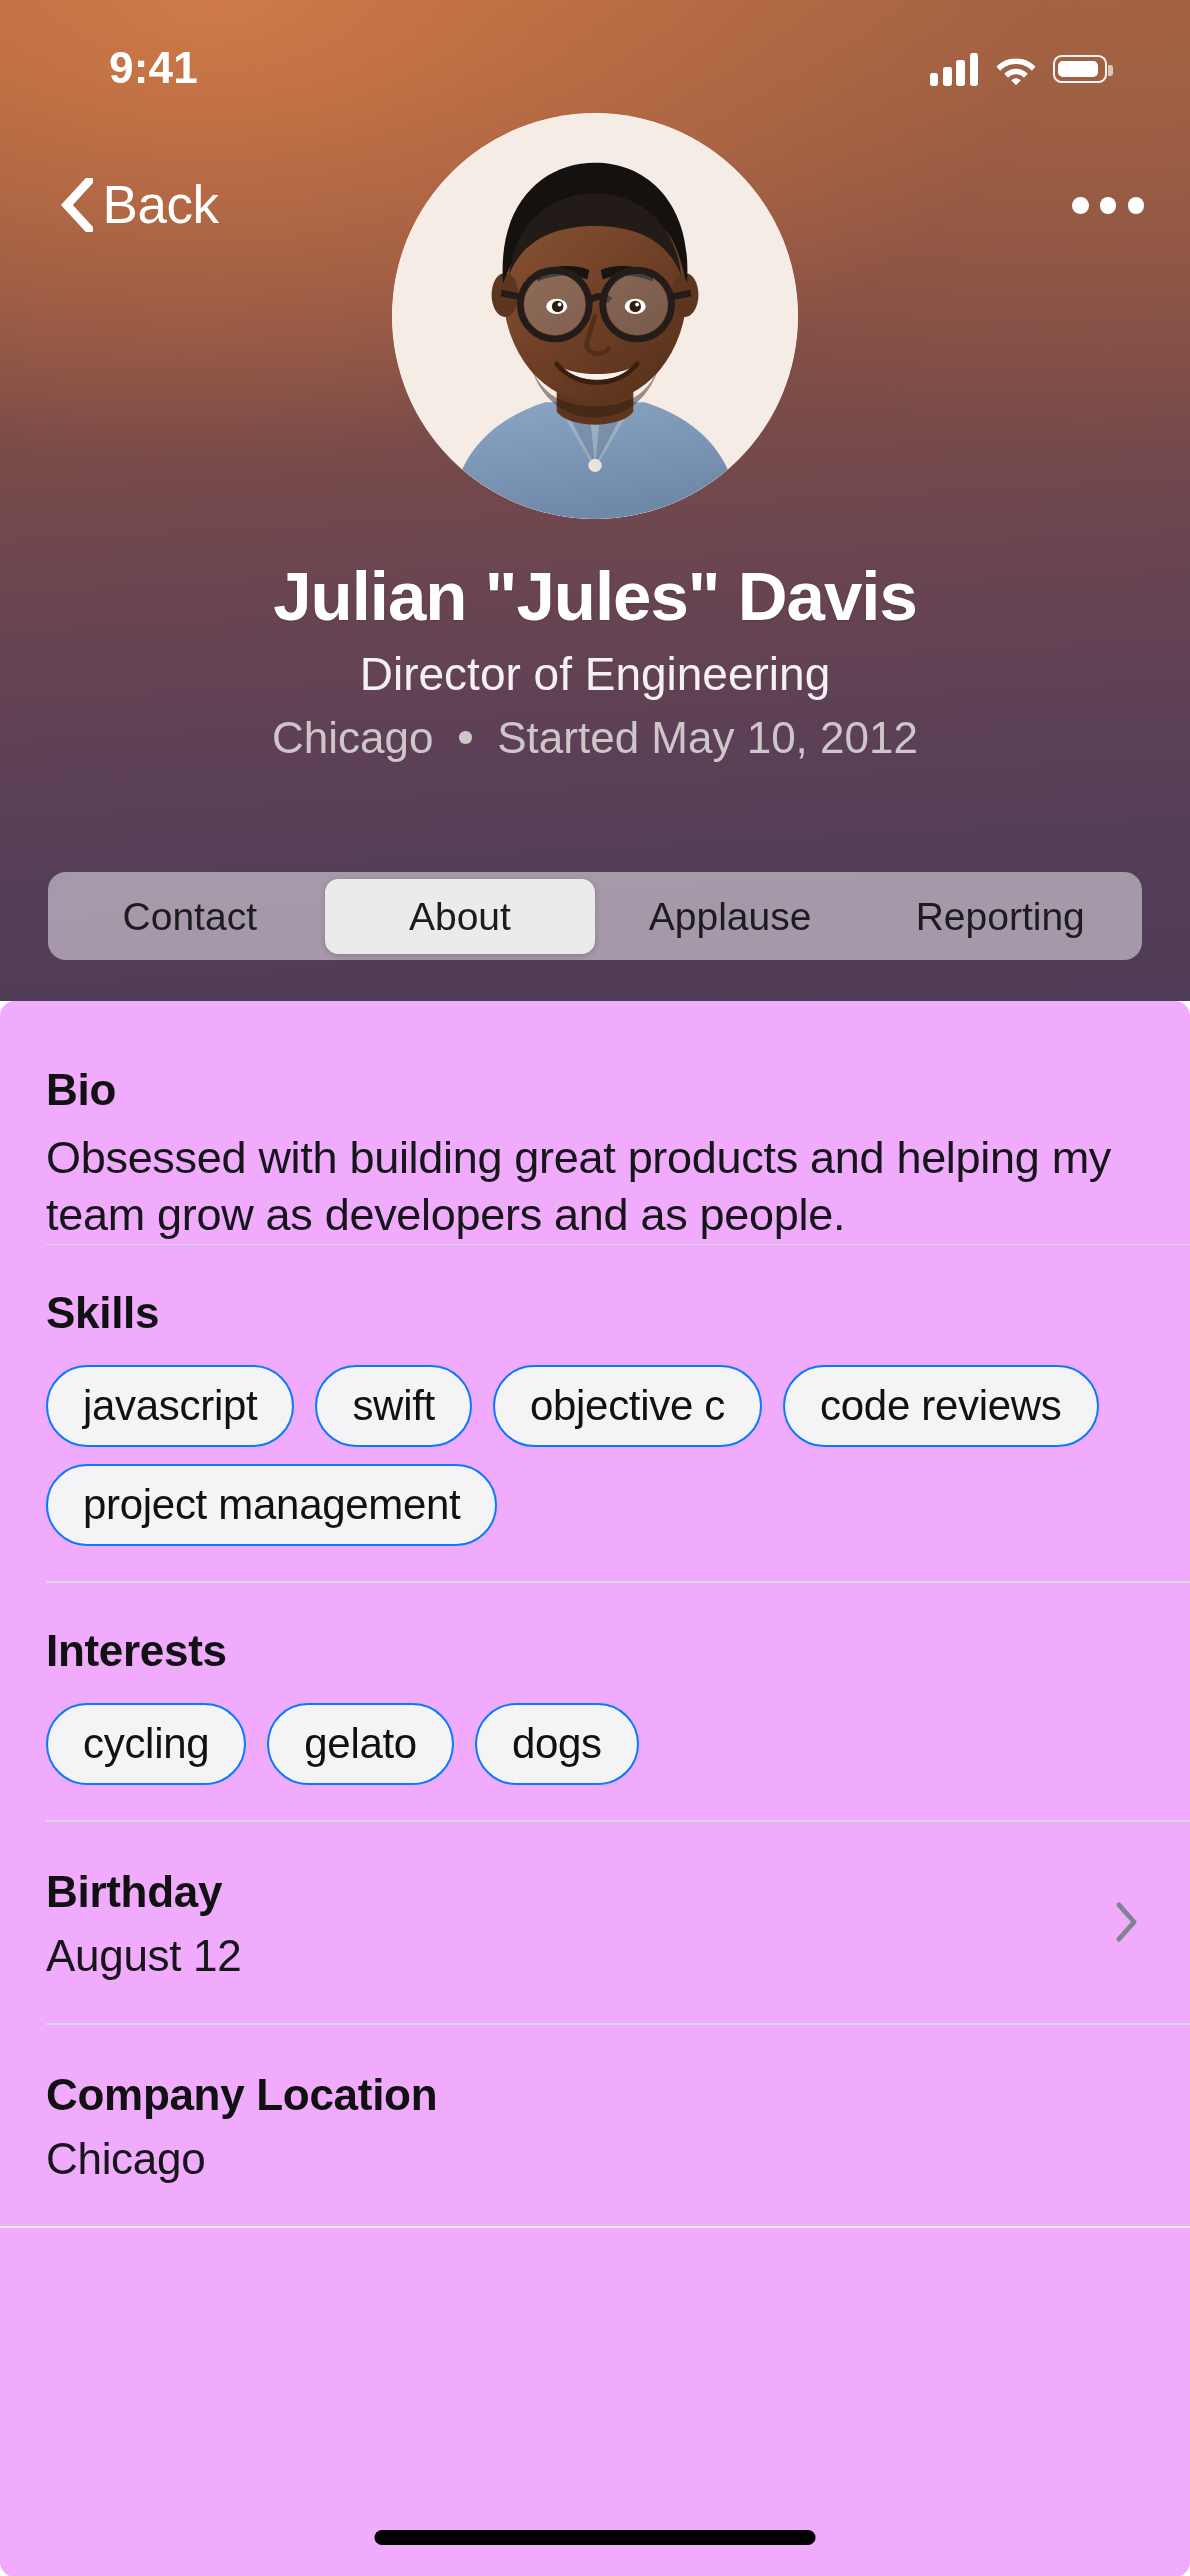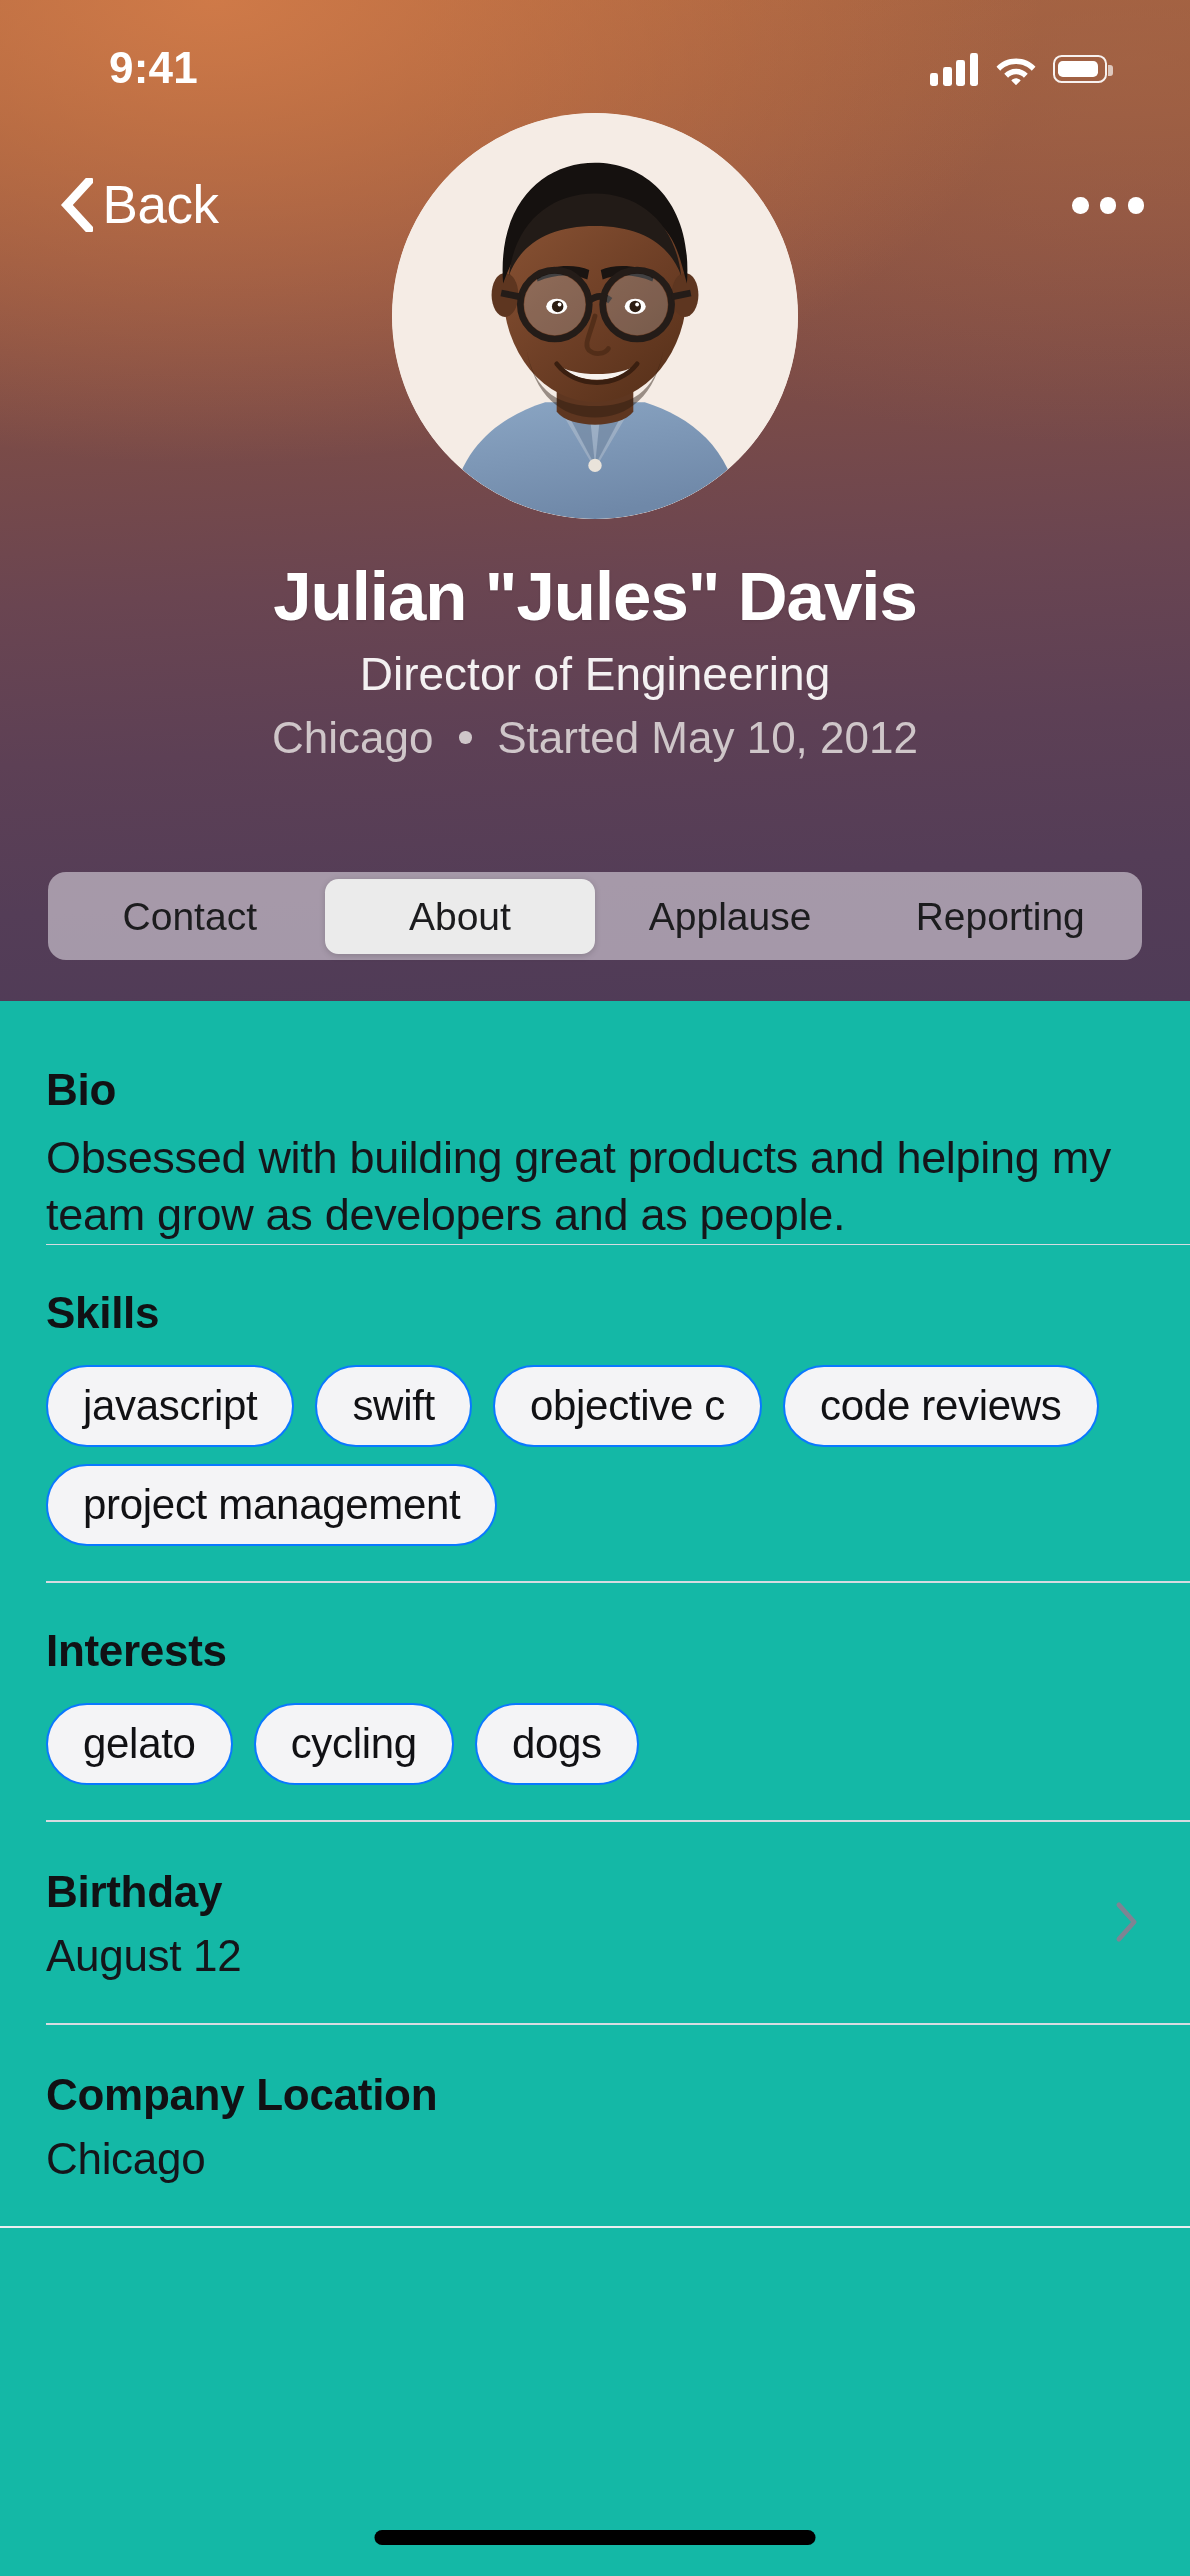--- a/index.html
+++ b/index.html
@@ -227,21 +227,22 @@
     background: #ebebeb;
     box-shadow: 0 1.9px 6.7px rgba(0,0,0,0.16);
   }
 
   
   .content {
     position: absolute;
     top: 1001px; left: 0;
     width: 1190px;
     height: 1576px;
-    background: #14b8a6;
+    background: #f0abfc;
+    border-radius: 15px;
   }
   .section { padding: 0 46px; }
   .section-head {
     font-size: 44px;
     font-weight: 700;
     color: #111114;
     letter-spacing: -0.3px;
     line-height: 1.2;
   }
   .bio-block { padding-top: 63px; }
@@ -469,22 +470,22 @@
         <div class="chip">code reviews</div>
         <div class="chip">project management</div>
       </div>
     </div>
 
     <div class="divider"></div>
 
     <div class="section chips-block">
       <div class="section-head">Interests</div>
       <div class="chips">
+        <div class="chip">cycling</div>
         <div class="chip">gelato</div>
-        <div class="chip">cycling</div>
         <div class="chip">dogs</div>
       </div>
     </div>
 
     <div class="divider"></div>
 
     <div class="list-row">
       <div class="row-label">Birthday</div>
       <div class="row-value">August 12</div>
       <svg class="row-chevron" viewBox="0 0 26 44">

